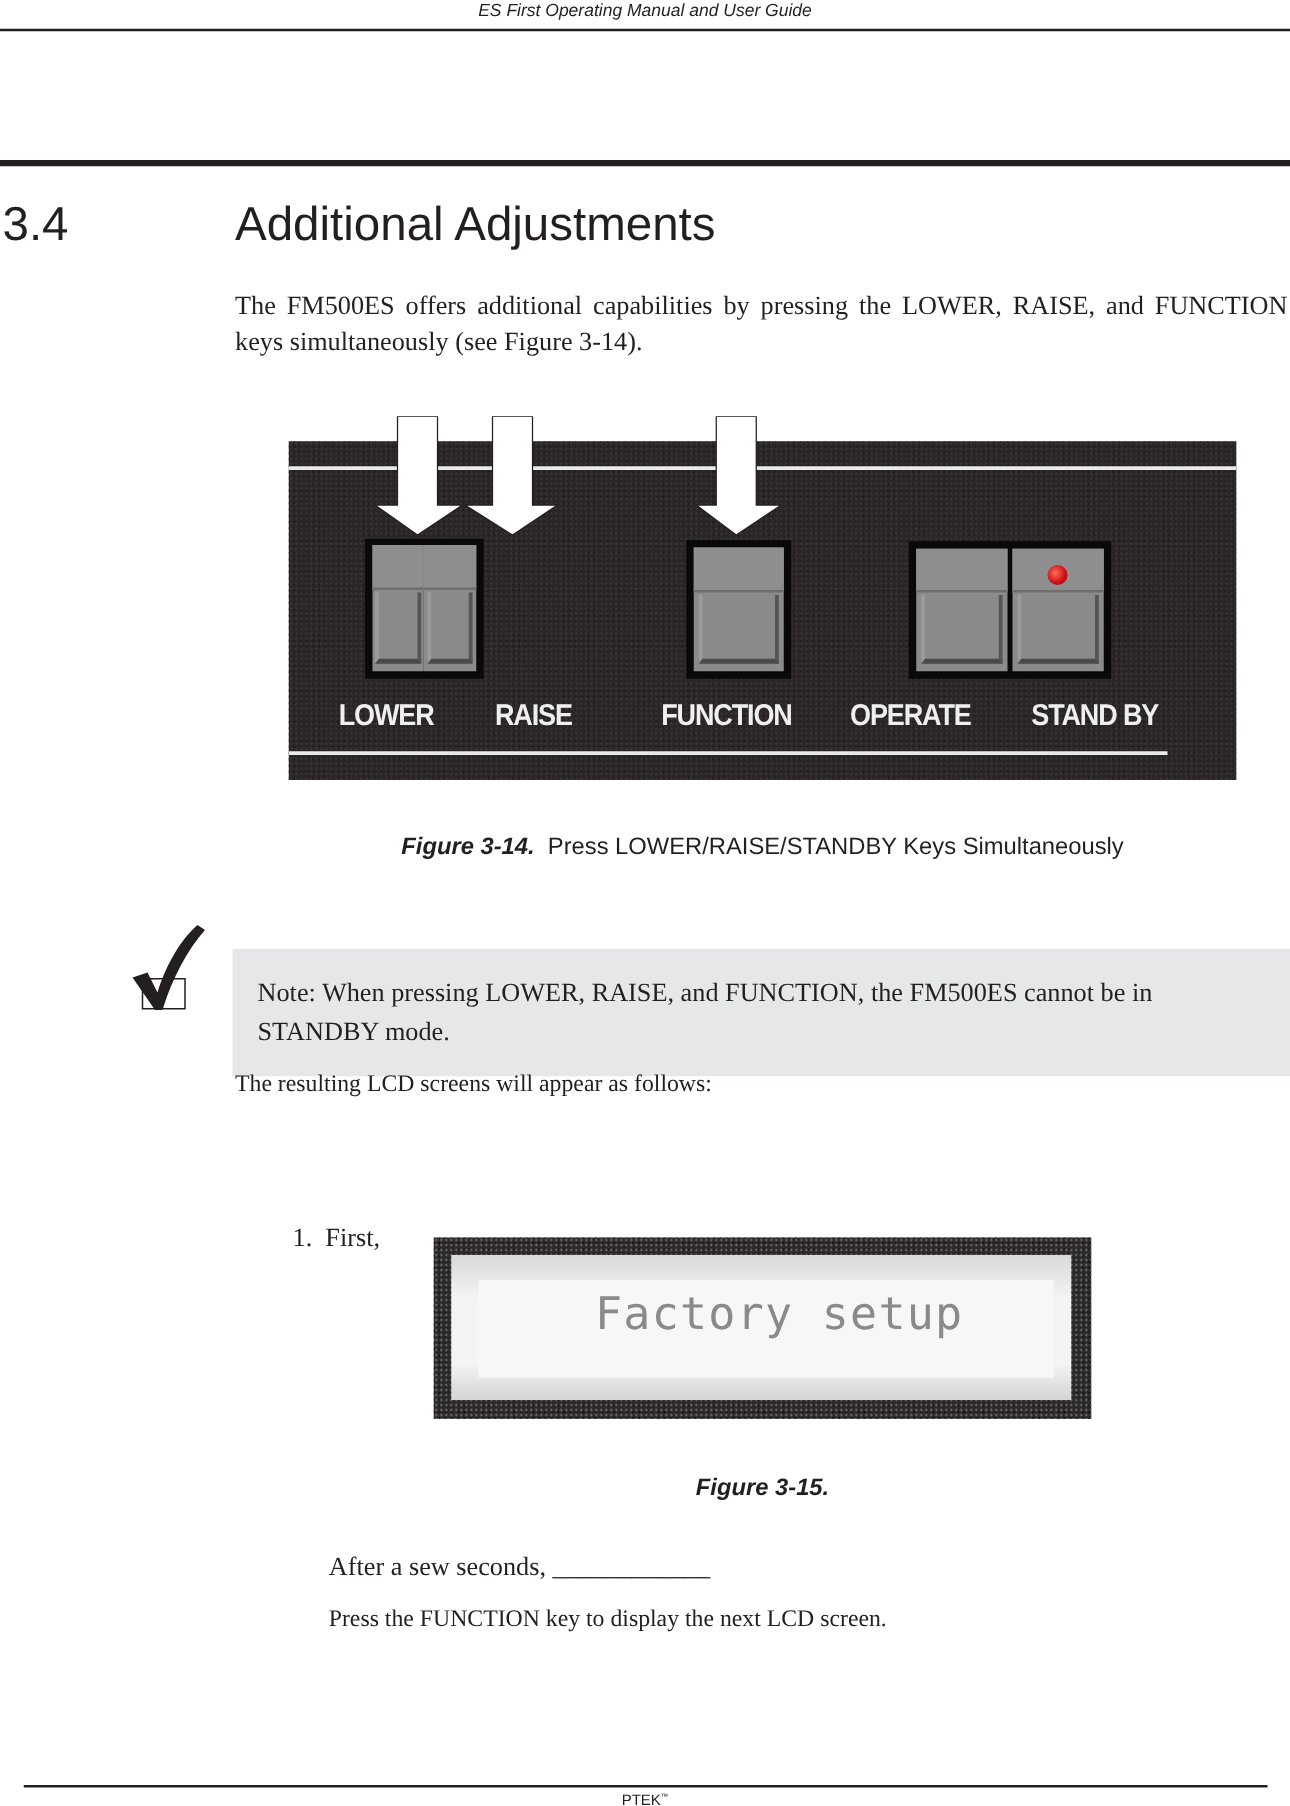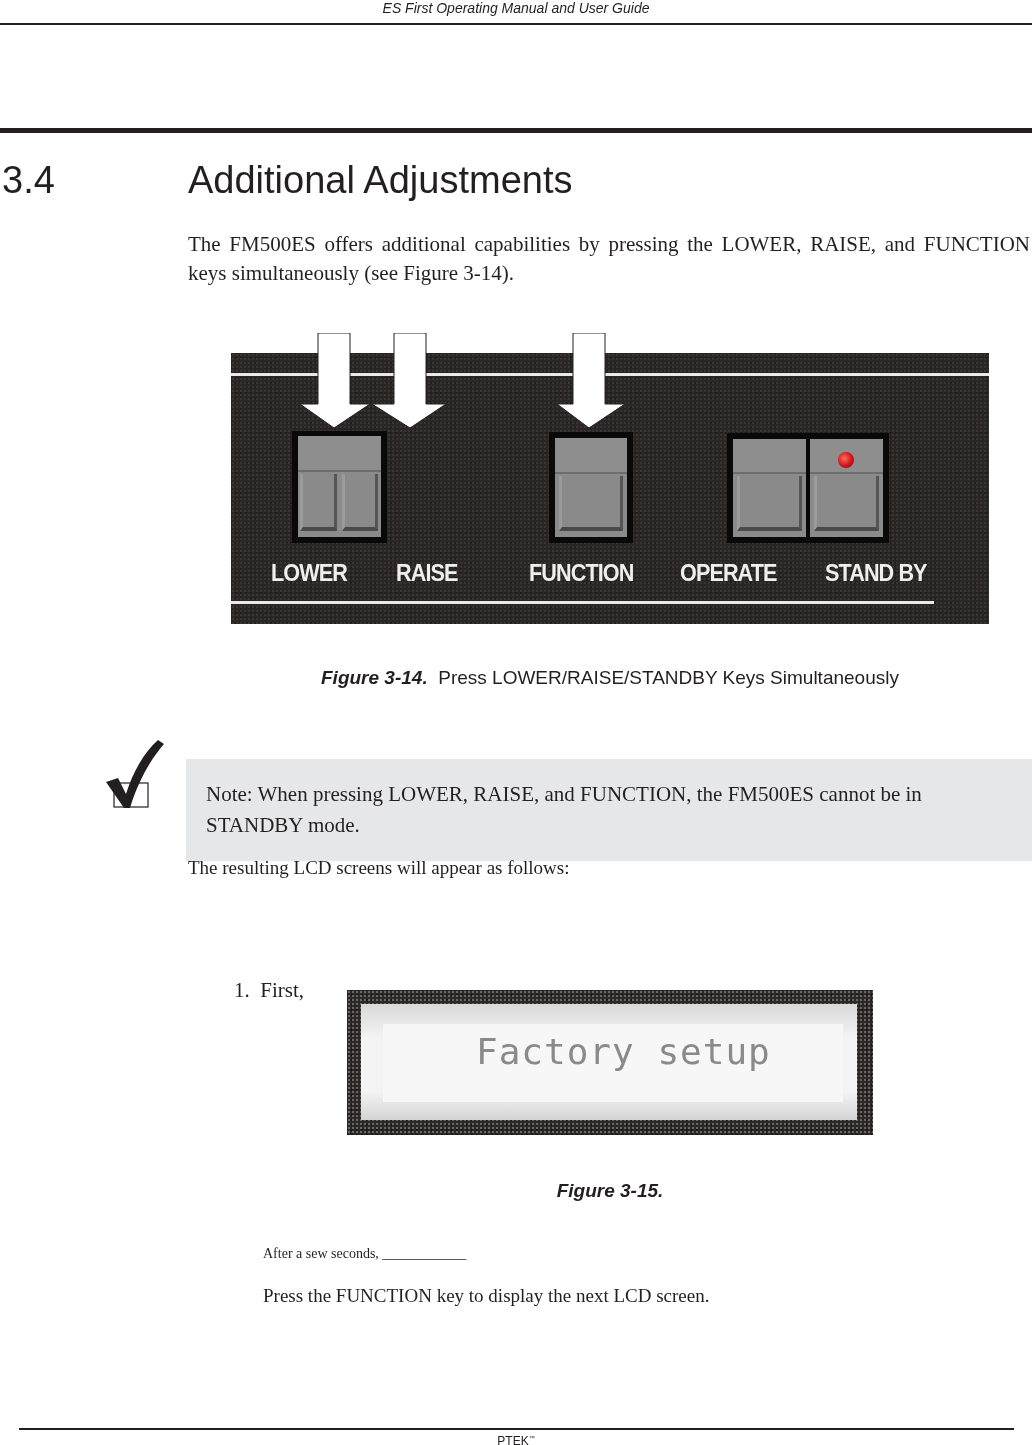--- a/index.html
+++ b/index.html
@@ -43,21 +43,21 @@
 
   .lcd { left: 347px; top: 990px; width: 526px; height: 145px; background: #2b2828;
          background-image: radial-gradient(#6d6868 1px, transparent 1px), radial-gradient(#151313 1px, transparent 1px);
          background-size: 4px 4px, 5px 5px; background-position: 0 0, 2px 2px; text-align: center; }
   .lcd-glass { position: absolute; left: 14px; top: 14px; width: 496px; height: 116px; background: linear-gradient(#d9d9d9, #f4f4f4 30%, #f4f4f4 75%, #d4d4d4); }
   .lcd-screen { position: absolute; left: 22px; top: 20px; width: 460px; height: 78px; background: #f7f7f7; }
   .lcd-text { position: absolute; left: 93px; top: 8px; font-family: "DejaVu Sans Mono", monospace; font-size: 36px; line-height: 40px; color: #8a8a8a; letter-spacing: 1px; }
 
   .fig15 { left: 0; top: 1179px; width: 1220px; text-align: center; font-size: 19px; font-weight: bold; font-style: italic; line-height: 24px; }
 
-  .after { left: 263px; top: 1239px; font-size: 14px; line-height: 29px; }
+  .after { left: 263px; top: 1239px; font-size: 21px; line-height: 29px; }
   .press { left: 263px; top: 1281px; font-size: 19px; line-height: 29px; }
 
   .footer-rule { left: 19px; top: 1428px; width: 995px; height: 2px; background: #231f20; }
   .footer-text { left: 0; top: 1432px; width: 1032px; text-align: center; font-size: 12px; line-height: 13px; }
   .footer-text sup { font-size: 6px; vertical-align: 5px; }
 </style>
 </head>
 <body>
 
 <div class="abs sans running-header">ES First Operating Manual and User Guide</div>

